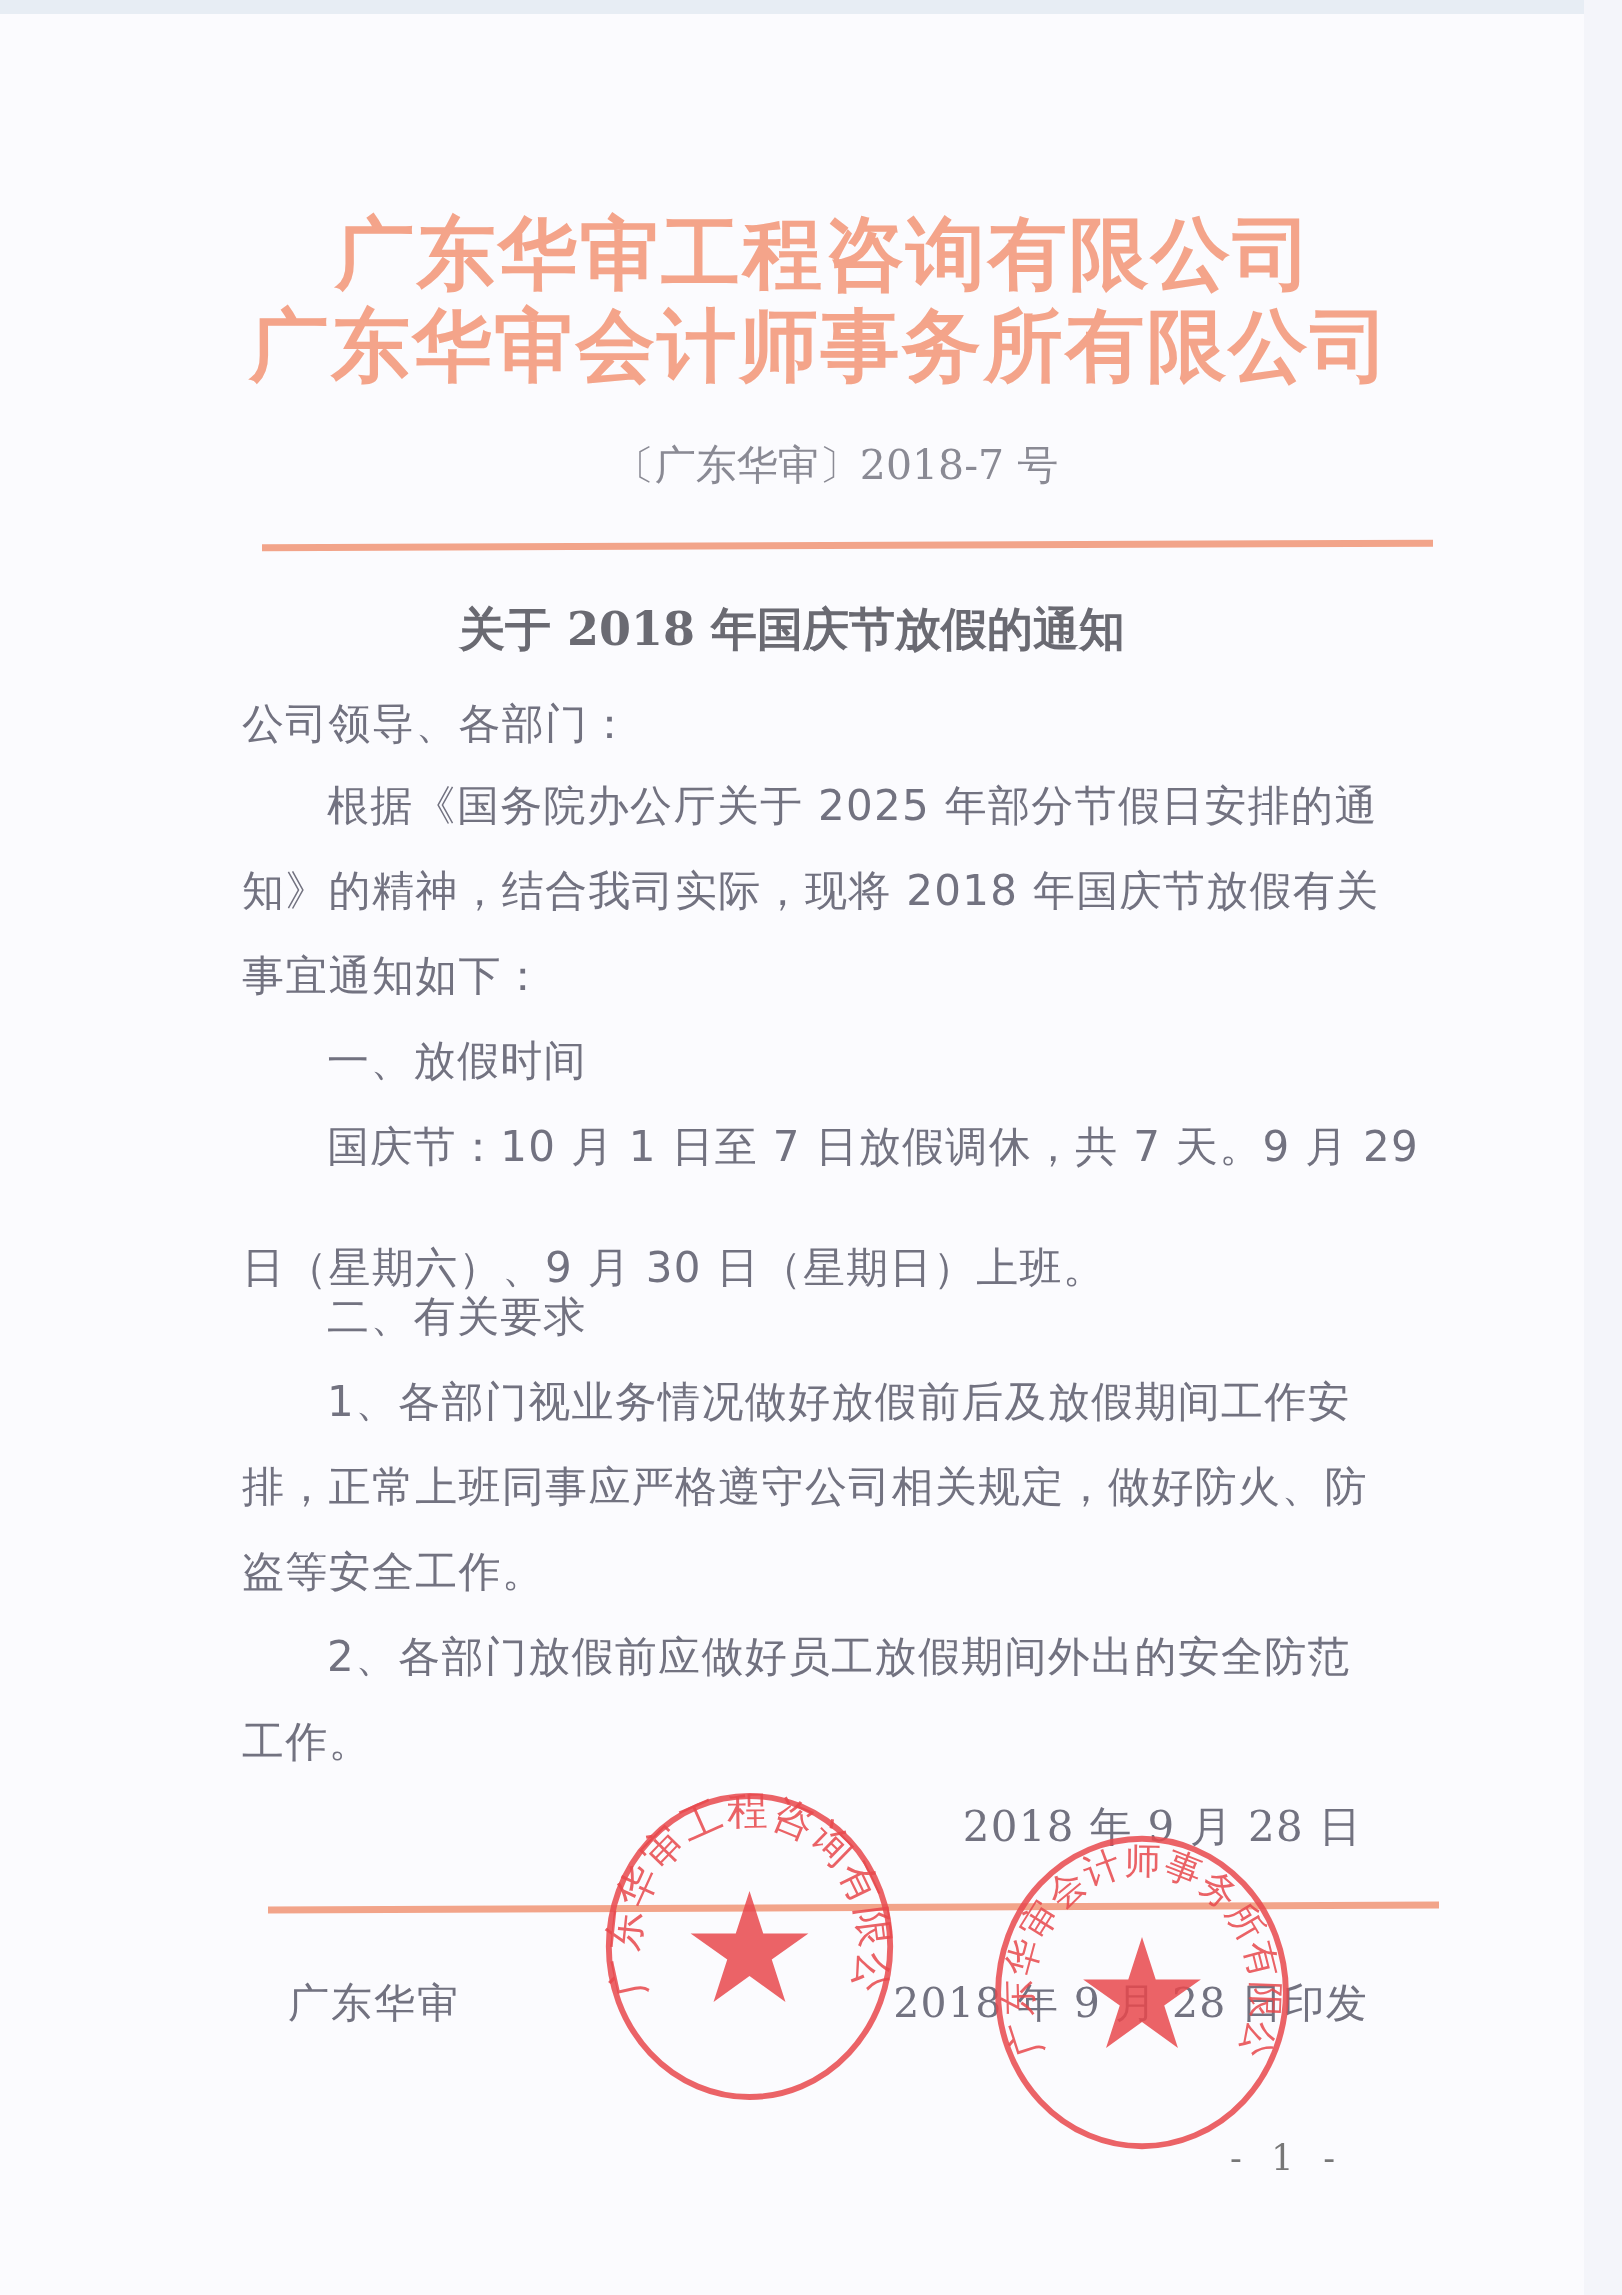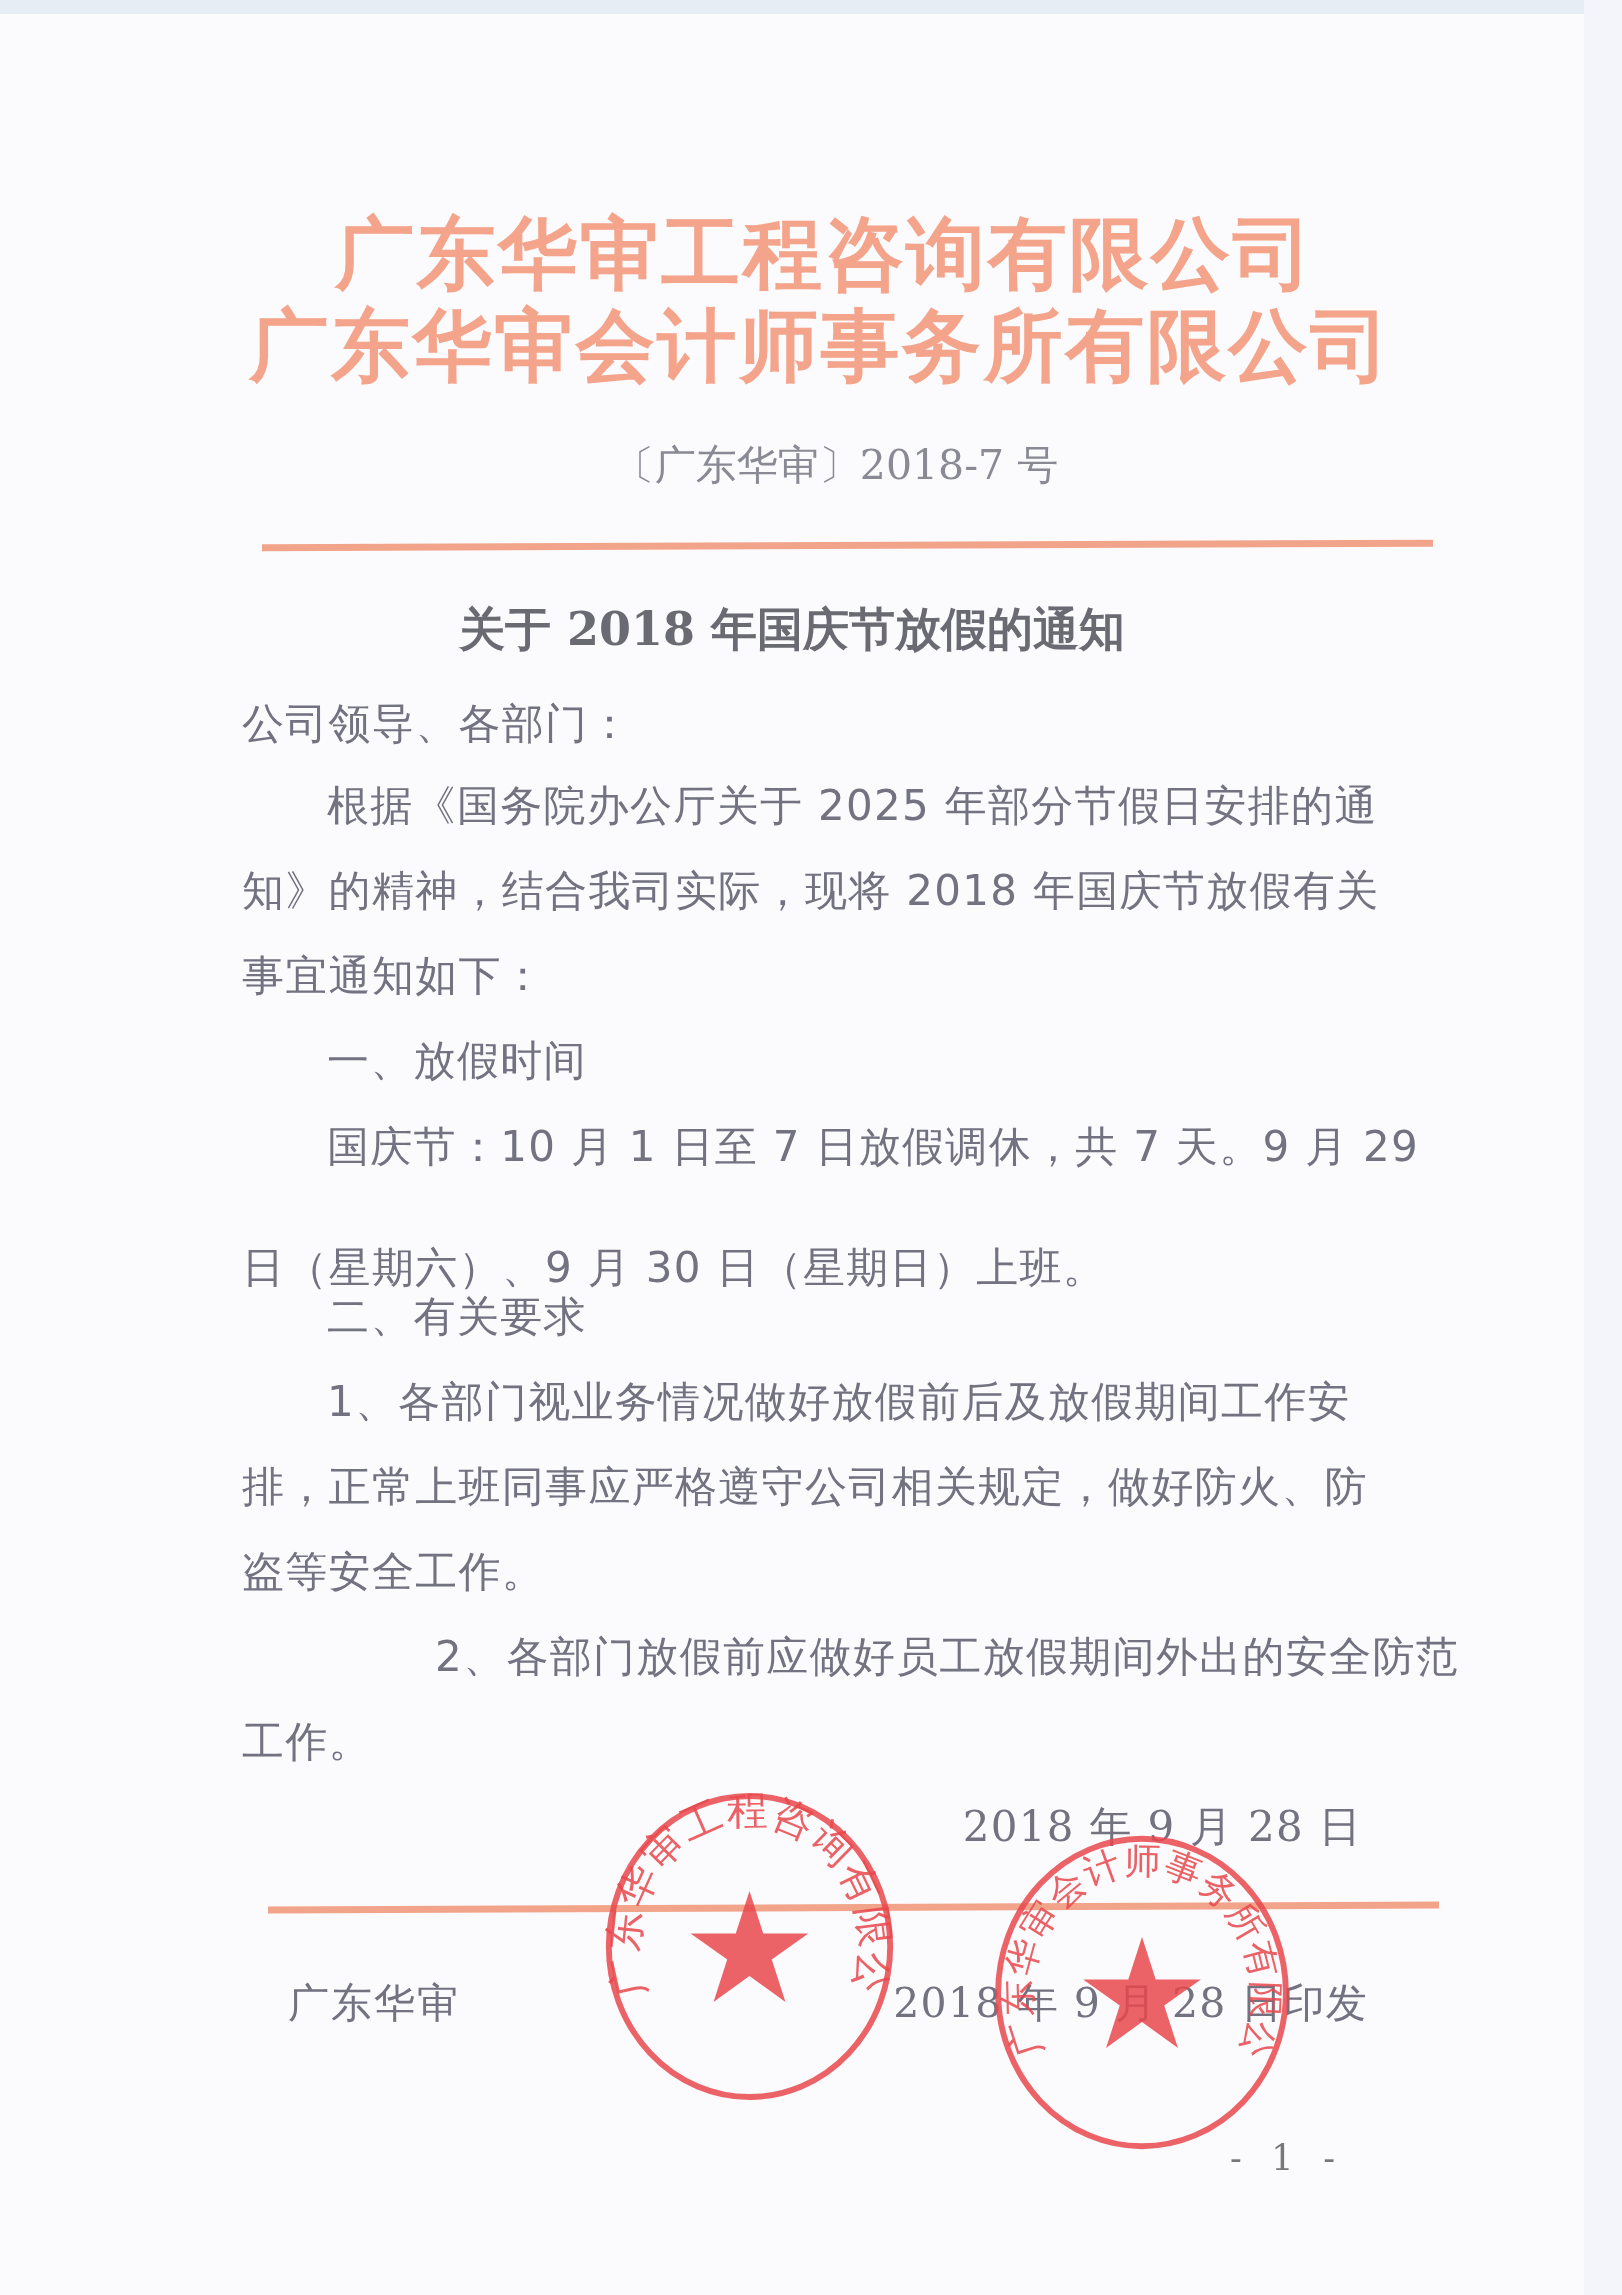--- a/index.html
+++ b/index.html
@@ -45,21 +45,21 @@
   <div class="p ind" style="top:785px;">根据《国务院办公厅关于 2025 年部分节假日安排的通</div>
   <div class="p" style="top:870px;text-align:right;">知》的精神，结合我司实际，现将 2018 年国庆节放假有关</div>
   <div class="p ind" style="top:1040px;">一、放假时间</div>
   <div class="p" style="top:955px;">事宜通知如下：</div>
   <div class="p ind" style="top:1126px;">国庆节：10 月 1 日至 7 日放假调休，共 7 天。9 月 29</div>
   <div class="p" style="top:1241px;margin-top:6px;">日（星期六）、9 月 30 日（星期日）上班。</div>
   <div class="p ind" style="top:1296px;">二、有关要求</div>
   <div class="p ind" style="top:1381px;">1、各部门视业务情况做好放假前后及放假期间工作安</div>
   <div class="p" style="top:1466px;">排，正常上班同事应严格遵守公司相关规定，做好防火、防</div>
   <div class="p" style="top:1551px;">盗等安全工作。</div>
-  <div class="p ind" style="top:1636px;text-align:right;">2、各部门放假前应做好员工放假期间外出的安全防范</div>
+  <div class="p ind" style="top:1636px;">2、各部门放假前应做好员工放假期间外出的安全防范</div>
   <div class="p" style="top:1721px;">工作。</div>
 
   <div class="p right" style="top:1806px;">2018 年 9 月 28 日</div>
 
   <div class="rule" id="rule2"></div>
   <div class="footer-left">广东华审</div>
   <div class="footer-right">2018 年 9 月 28 日印发</div>
 
   <div class="pagenum">- 1 -</div>
 

